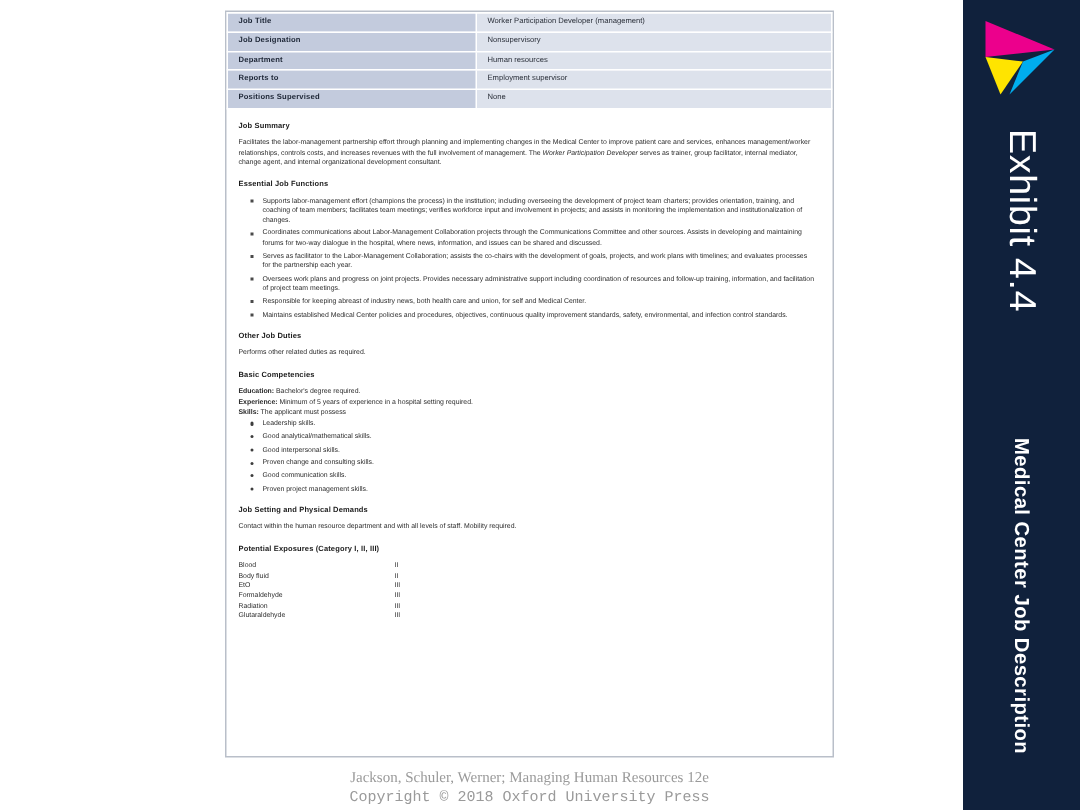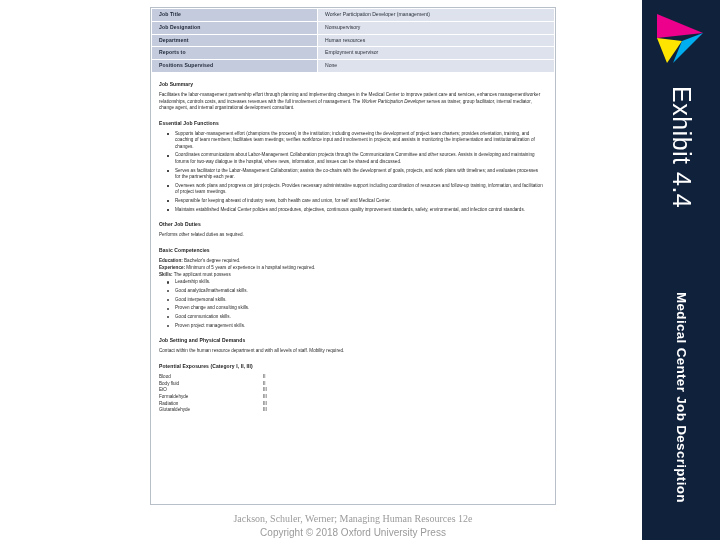--- a/index.html
+++ b/index.html
@@ -184,21 +184,21 @@
     position: absolute;
     left: 150px;
     top: 512px;
     width: 406px;
     text-align: center;
     color: #9a9a9a;
     font-size: 10px;
     line-height: 1.42;
     font-family: "Liberation Serif", serif;
   }
-  .footer .ln2 { font-family: Liberation Sans, sans-serif; }
+  .footer .ln2 { font-family: Liberation Mono, monospace; }
 </style>
 </head>
 <body>
 
 <div id="slide">
 
   <div class="doc">
 
     <table class="jd-table">
       <tbody>

